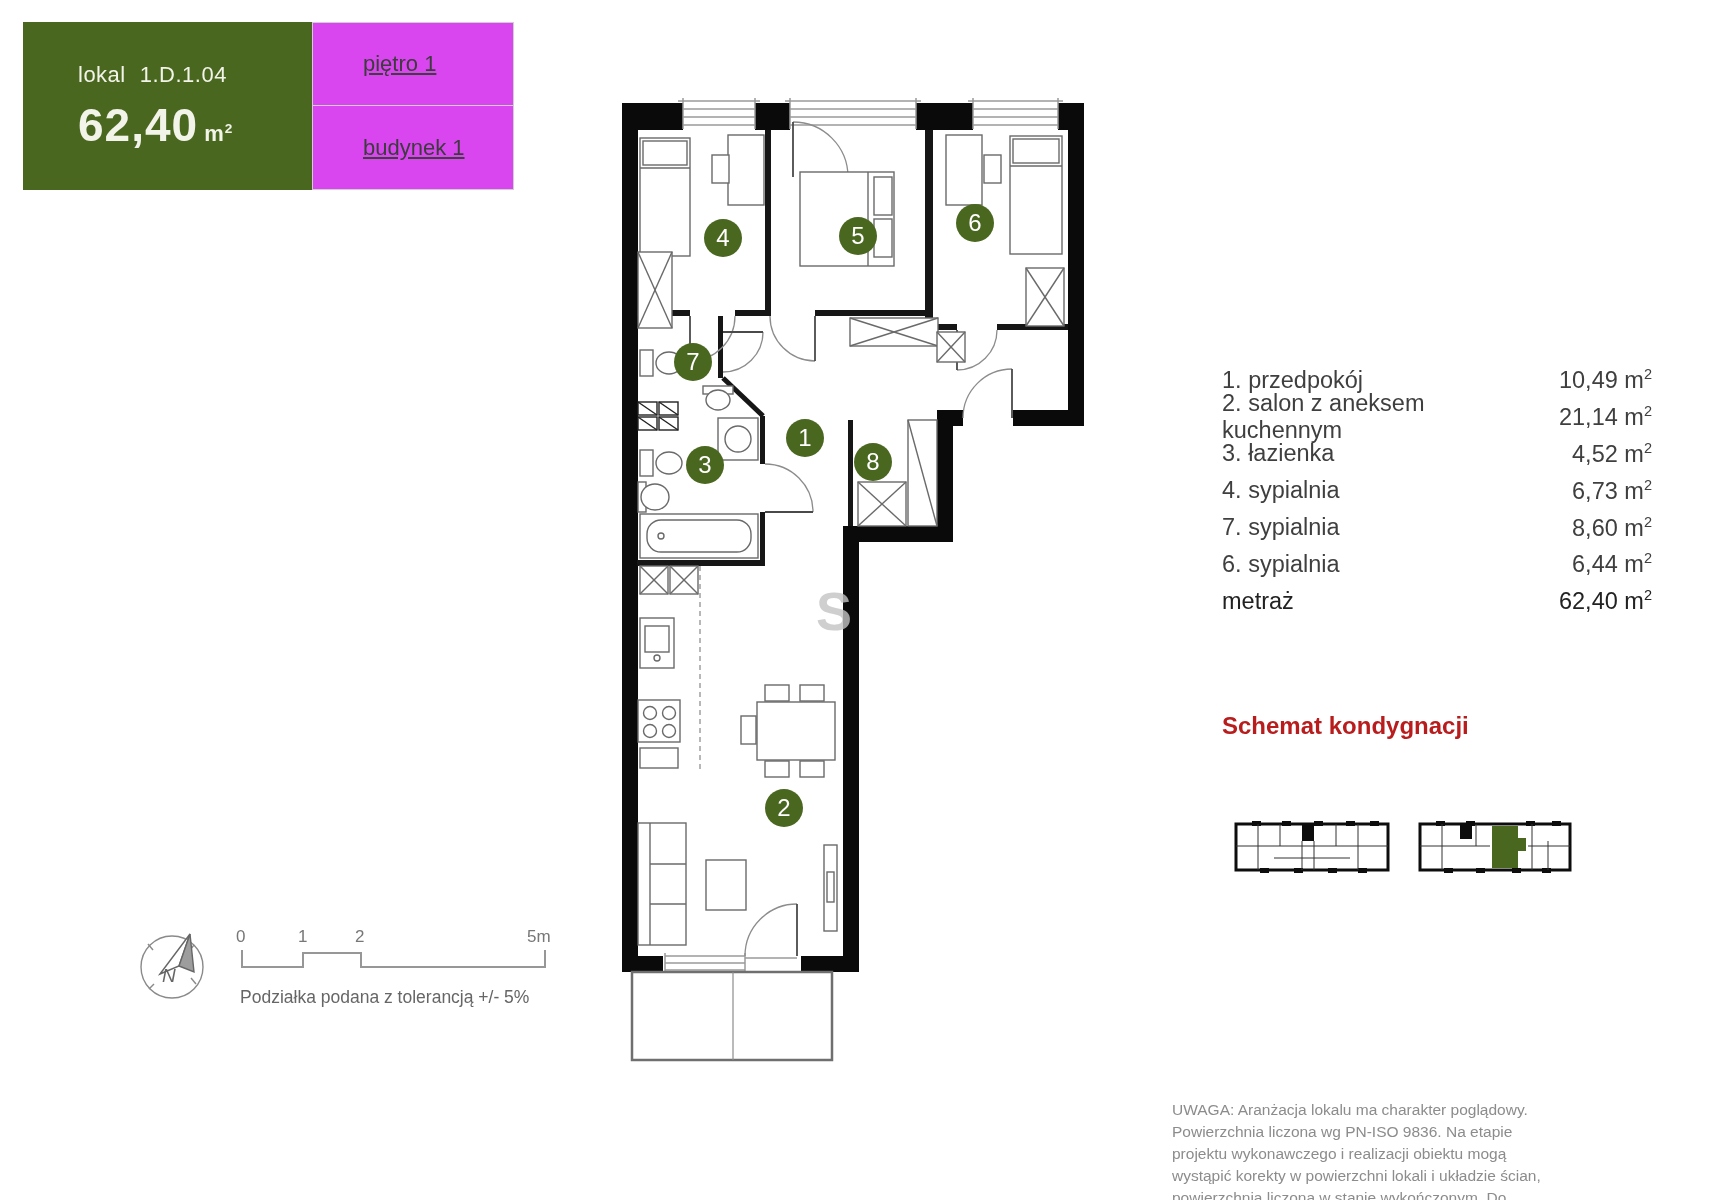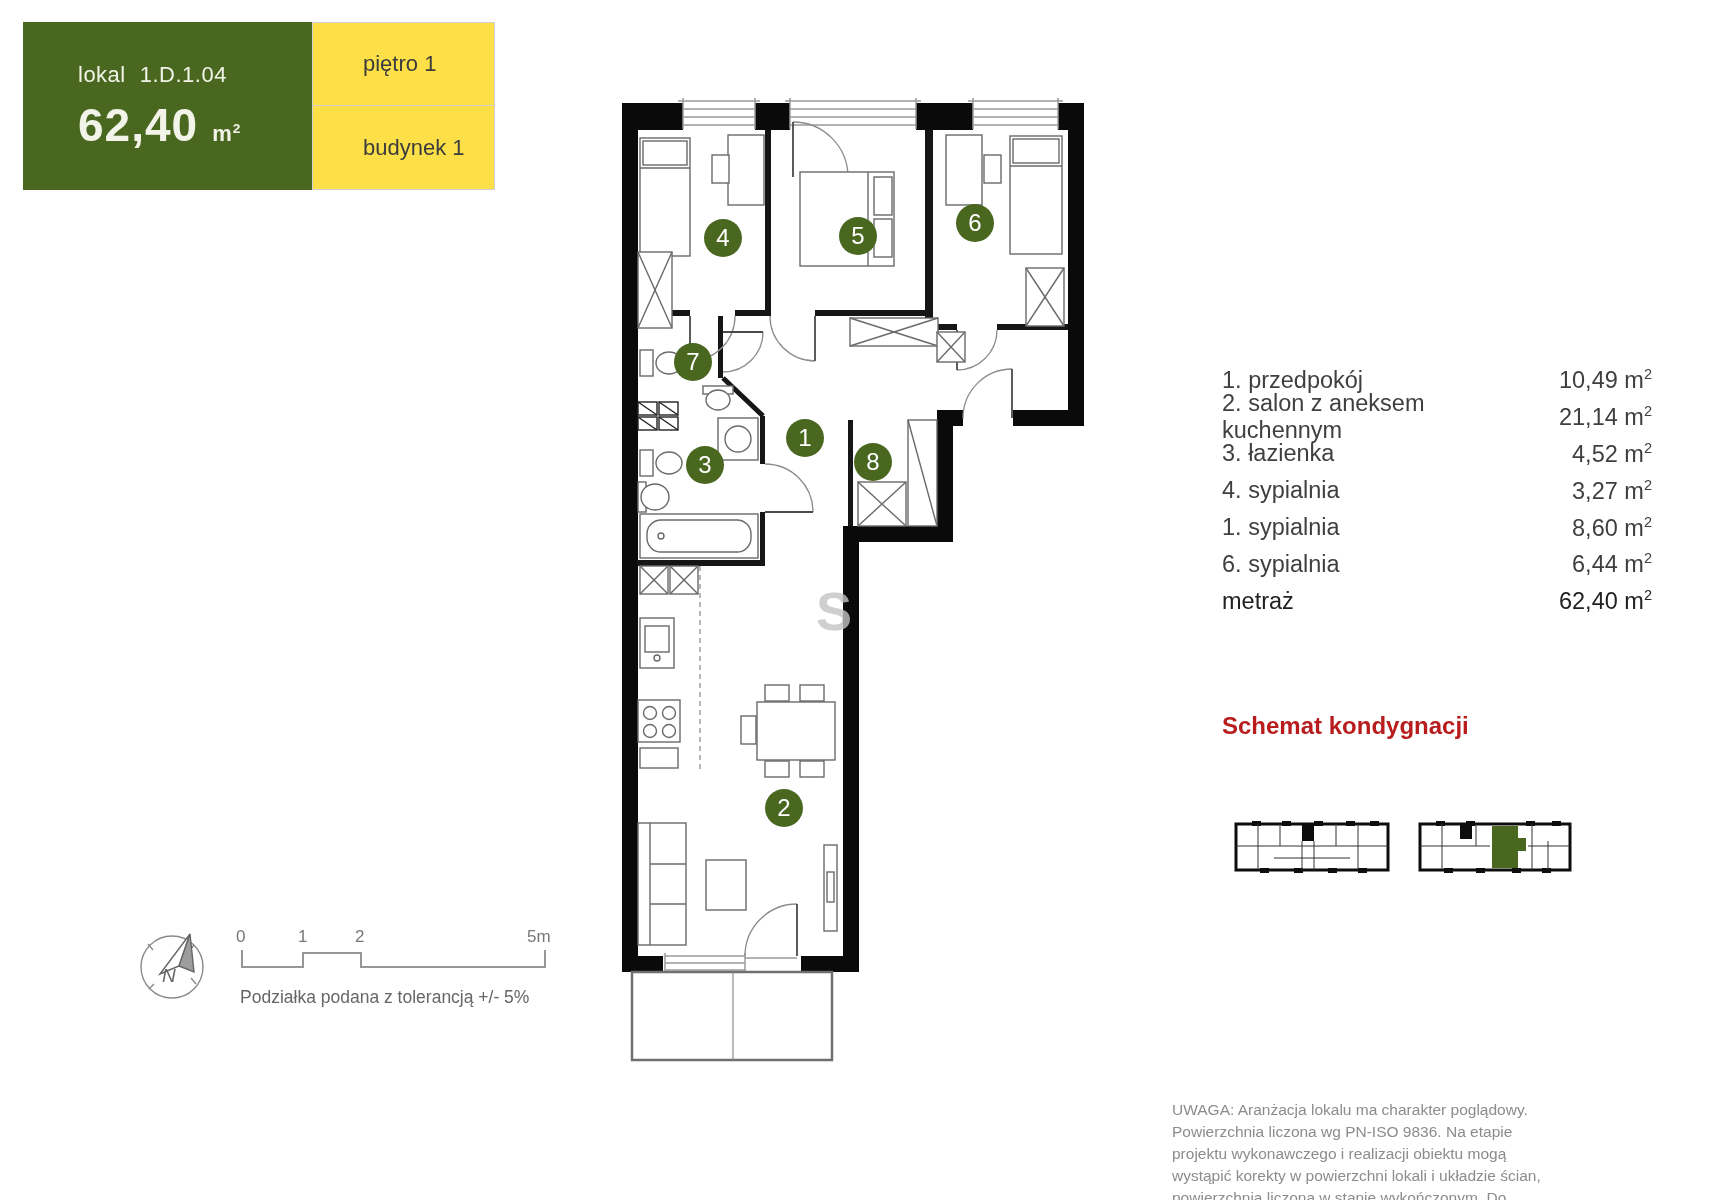--- a/index.html
+++ b/index.html
@@ -5,23 +5,23 @@
   html,body{margin:0;padding:0;background:#fff;}
   body{width:1714px;height:1200px;position:relative;overflow:hidden;
        font-family:"Liberation Sans",sans-serif;color:#3f3f3f;}
   .abs{position:absolute;}
   
   .hdr-green{left:23px;top:22px;width:289px;height:168px;background:#4a6720;color:#f2f4e9;
              box-sizing:border-box;padding:40px 12px 0 55px;}
   .hdr-lokal{font-size:22px;letter-spacing:.5px;}
   .hdr-lokal .id{margin-left:14px;}
   .hdr-area{margin-top:10px;font-size:46px;font-weight:bold;letter-spacing:1px;}
-  .hdr-area .unit{font-size:22px;font-weight:bold;margin-left:14px;}
-  .hdr-white{left:312px;top:22px;width:183px;height:168px;box-sizing:border-box;
-             border:1px solid #cfcfcf;background:#fde047;}
+  .hdr-area .unit{font-size:22px;font-weight:bold;margin-left:6px;}
+  .hdr-white{left:312px;top:22px;width:202px;height:168px;box-sizing:border-box;
+             border:1px solid #cfcfcf;background:#d946ef;text-decoration:underline;}
   .hdr-row{height:83px;box-sizing:border-box;display:flex;align-items:center;
            padding-left:50px;font-size:22px;color:#3c3c3c;}
   .hdr-row.first{border-bottom:1px solid #cfcfcf;}
   sup{font-size:.62em;}
   
   .list{left:1222px;top:362px;width:430px;}
   .lrow{height:36.8px;display:flex;justify-content:space-between;align-items:center;
         font-size:23.5px;color:#3f3f3f;}
   .lrow .val{white-space:nowrap;margin-left:24px;}
   .lrow.bold{font-weight:normal;color:#222;}
@@ -315,24 +315,24 @@
   <div class="lrow">
       <span>2. salon z aneksem kuchennym</span>
       <span class="val"><span>21,14</span> <span>m</span><sup>2</sup></span>
     </div>
   <div class="lrow">
       <span>3. łazienka</span>
       <span class="val"><span>4,52</span> <span>m</span><sup>2</sup></span>
     </div>
   <div class="lrow">
       <span>4. sypialnia</span>
-      <span class="val"><span>3,27</span> <span>m</span><sup>2</sup></span>
-    </div>
-  <div class="lrow">
-      <span>1. sypialnia</span>
+      <span class="val"><span>6,73</span> <span>m</span><sup>2</sup></span>
+    </div>
+  <div class="lrow">
+      <span>7. sypialnia</span>
       <span class="val"><span>8,60</span> <span>m</span><sup>2</sup></span>
     </div>
   <div class="lrow">
       <span>6. sypialnia</span>
       <span class="val"><span>6,44</span> <span>m</span><sup>2</sup></span>
     </div>
   <div class="lrow bold">
       <span>metraż</span>
       <span class="val"><span>62,40</span> <span>m</span><sup>2</sup></span>
     </div>

